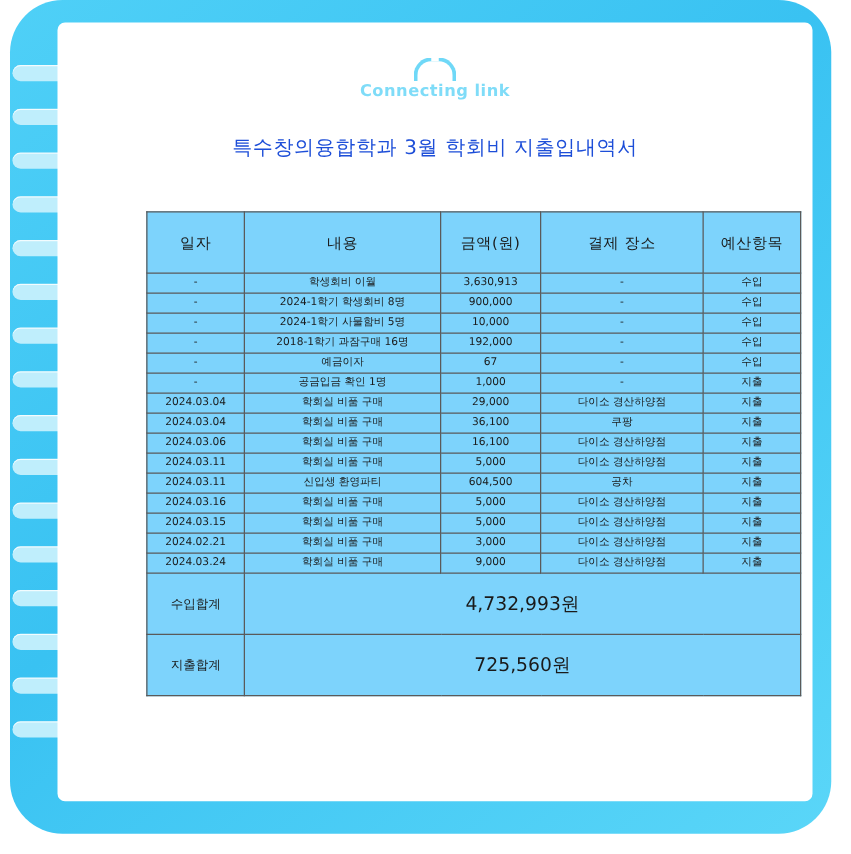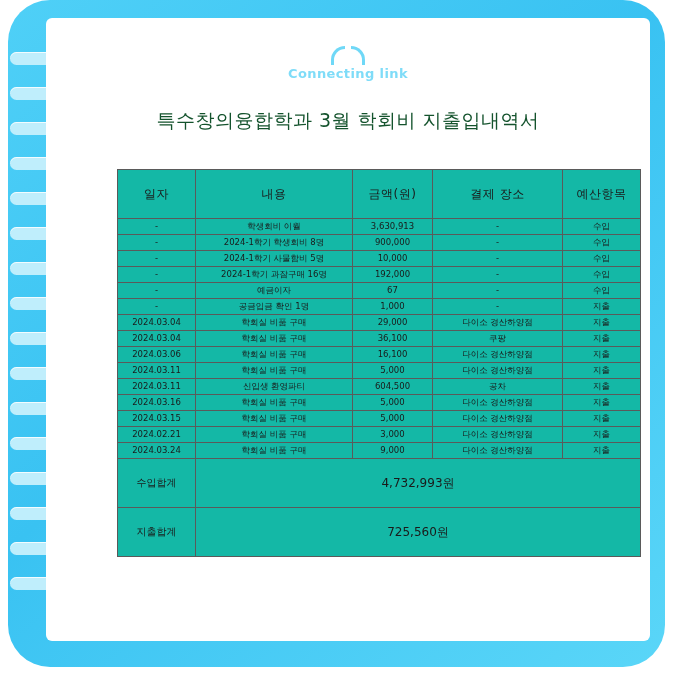--- a/index.html
+++ b/index.html
@@ -92,37 +92,37 @@
     font-family: "DejaVu Sans", sans-serif;
     font-weight: bold;
   }
   
   .doc-title {
     position: absolute;
     left: 0;
     right: 0;
     top: 90px;
     text-align: center;
-    font-size: 19px;
-    color: #14532d;
+    font-size: 16px;
+    color: #1d4ed8;
     font-family: "DejaVu Sans", sans-serif;
     letter-spacing: 0.5px;
   }
   
   .table-wrap {
     position: absolute;
     left: 71px;
     top: 151px;
     width: 523px;
   }
   table.ledger {
     border-collapse: collapse;
     width: 523px;
     table-layout: fixed;
-    background: #14b8a6;
+    background: #7dd3fc;
   }
   table.ledger th,
   table.ledger td {
     border: 1px solid #5a5a5a;
     text-align: center;
     vertical-align: middle;
     color: #1a1a1a;
   }
   table.ledger thead th {
     height: 46px;
@@ -136,21 +136,21 @@
     line-height: 11px;
     padding: 0 2px;
     white-space: nowrap;
     overflow: hidden;
   }
   td.bold-cell {
     font-weight: normal;
   }
   tfoot td {
     height: 46px;
-    font-size: 12px;
+    font-size: 15px;
   }
   tfoot td.label {
     font-size: 10px;
   }
   .col-date { width: 78px; }
   .col-desc { width: 157px; }
   .col-amt  { width: 80px; }
   .col-place{ width: 130px; }
   .col-item { width: 78px; }
 </style>
@@ -221,21 +221,21 @@
             </tr>
             <tr>
               <td>-</td>
               <td>2024-1학기 사물함비 5명</td>
               <td>10,000</td>
               <td>-</td>
               <td class="bold-cell">수입</td>
             </tr>
             <tr>
               <td>-</td>
-              <td>2024-1학기 과잠구매 16명</td>
+              <td>2018-1학기 과잠구매 16명</td>
               <td>192,000</td>
               <td>-</td>
               <td class="bold-cell">수입</td>
             </tr>
             <tr>
               <td>-</td>
               <td>예금이자</td>
               <td>67</td>
               <td>-</td>
               <td class="bold-cell">수입</td>

